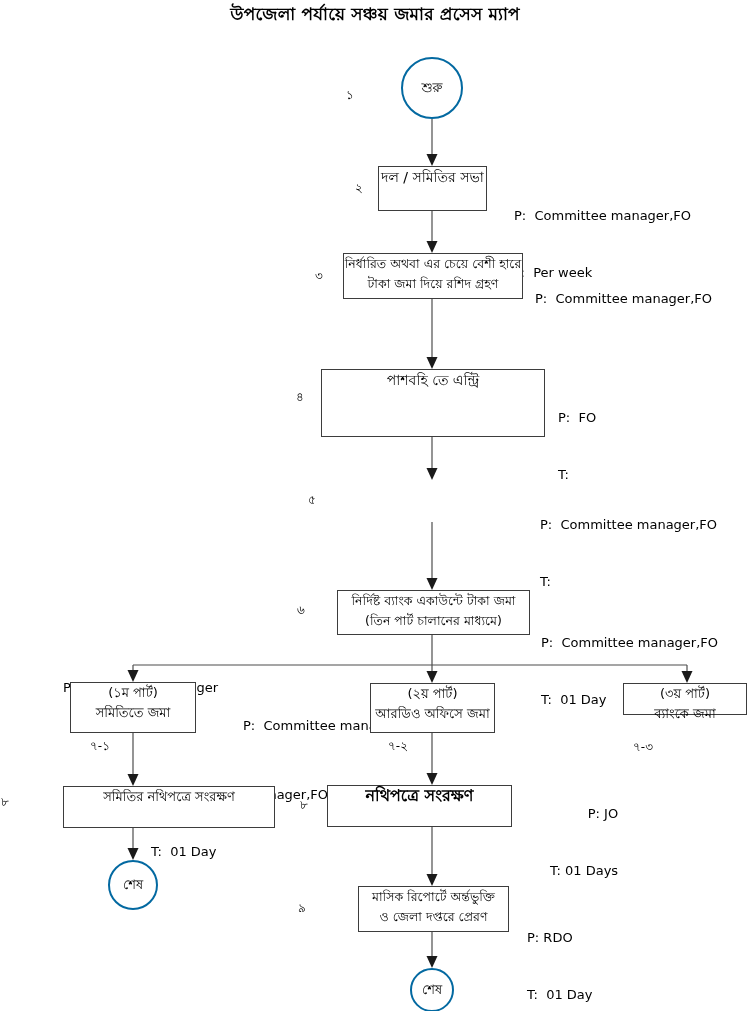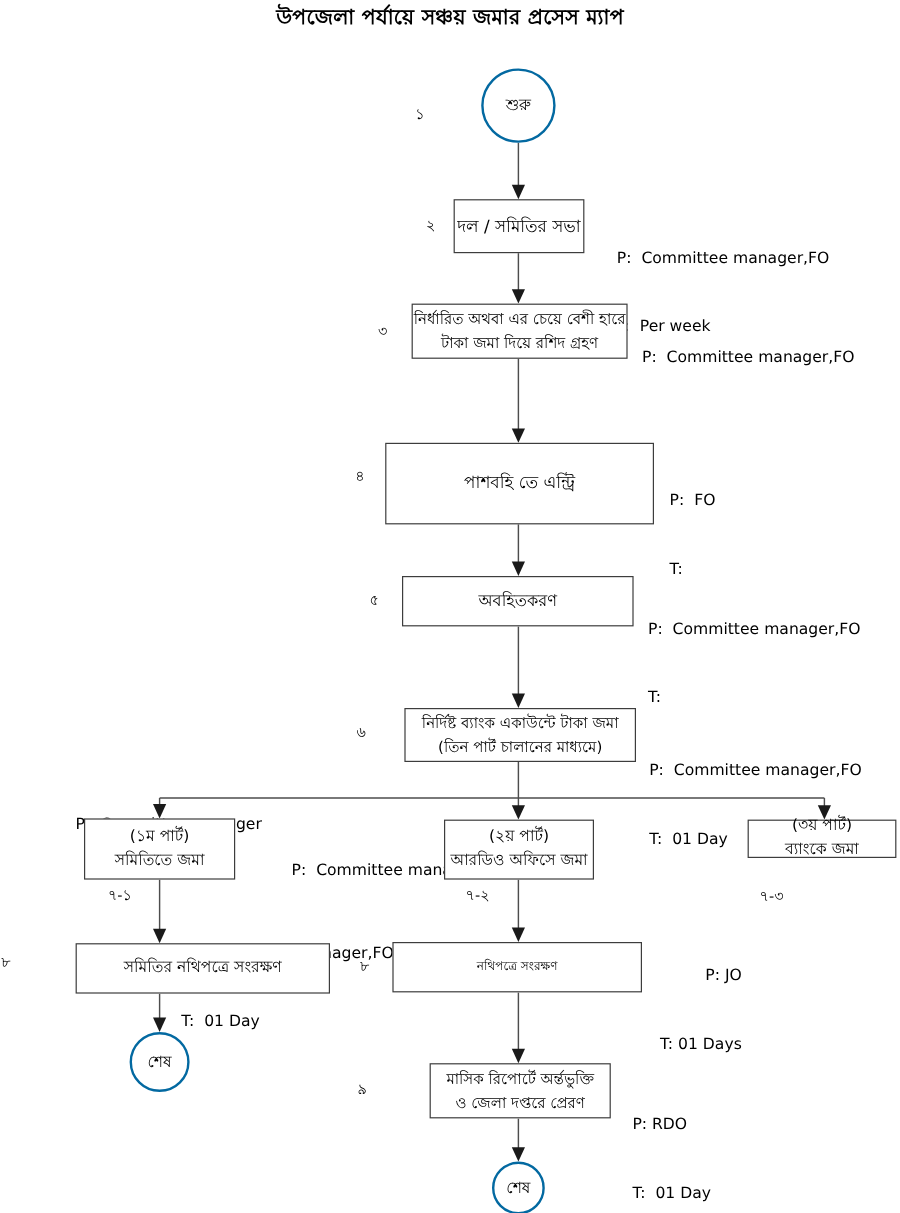--- a/index.html
+++ b/index.html
@@ -7,21 +7,21 @@
     position:relative;width:750px;height:1011px;background:#ffffff;overflow:hidden;
     font-family:"DejaVu Sans","Liberation Sans",sans-serif;color:#000;
   }
   .connectors{position:absolute;left:0;top:0;pointer-events:none;}
   .title{
     position:absolute;left:0;top:1px;width:100%;text-align:center;
     font-size:17px;font-weight:bold;letter-spacing:.2px;
   }
   .box{
     position:absolute;border:1px solid #3d3d3d;background:#fff;
-    display:flex;flex-direction:column;align-items:center;justify-content:center;
+    display:flex;flex-direction:column;align-items:center;
     text-align:center;font-size:13px;line-height:20px;box-sizing:border-box;
   }
   .circle{
     position:absolute;border:2px solid #0369a1;border-radius:50%;background:#fff;
     display:flex;align-items:center;justify-content:center;font-size:13px;box-sizing:border-box;
   }
   .num{position:absolute;font-size:12px;}
   .annot{position:absolute;font-size:13px;line-height:19px;white-space:pre;}
   .annot div{white-space:pre;}
 </style>
@@ -93,23 +93,20 @@
 
   <div class="box" style="left:321px;top:369px;width:224px;height:68px;font-size:14px;">
     <span>পাশবহি তে এন্ট্রি</span>
   </div>
   <div class="num" style="left:296px;top:388px;">৪</div>
   <div class="annot" style="left:558px;top:370px;">
     <div>P:  FO</div>
     <div>T:</div>
   </div>
 
-  <div class="box" style="left:335px;top:480px;width:193px;height:42px;font-size:13.5px;">
-    <span>অবহিতকরণ</span>
-  </div>
   <div class="num" style="left:308px;top:491px;">৫</div>
   <div class="annot" style="left:540px;top:477px;">
     <div>P:  Committee manager,FO</div>
     <div>T:</div>
   </div>
 
   <div class="box" style="left:337px;top:590px;width:193px;height:45px;font-size:12.5px;">
     <span>নির্দিষ্ট ব্যাংক একাউন্টে টাকা জমা</span>
     <span>(তিন পার্ট চালানের মাধ্যমে)</span>
   </div>
@@ -147,21 +144,21 @@
   <div class="annot" style="left:151px;top:747px;">
     <div>P:  Committee manager,FO</div>
     <div>T:  01 Day</div>
   </div>
 
   <div class="box" style="left:27px;top:786px;width:212px;height:42px;font-size:13px;margin-left:36px;">
     <span>সমিতির নথিপত্রে সংরক্ষণ</span>
   </div>
   <div class="num" style="left:1px;top:793px;">৮</div>
 
-  <div class="box" style="left:327px;top:785px;width:208px;height:42px;font-size:10px;">
+  <div class="box" style="left:327px;top:785px;width:185px;height:42px;font-size:16px;font-weight:bold;">
     <span>নথিপত্রে সংরক্ষণ</span>
   </div>
   <div class="num" style="left:300px;top:796px;">৮</div>
   <div class="annot" style="left:550px;top:766px;text-align:right;">
     <div>P: JO</div>
     <div>T: 01 Days</div>
   </div>
 
   <div class="circle" style="left:108px;top:860px;width:50px;height:50px;">
     <span>শেষ</span>

